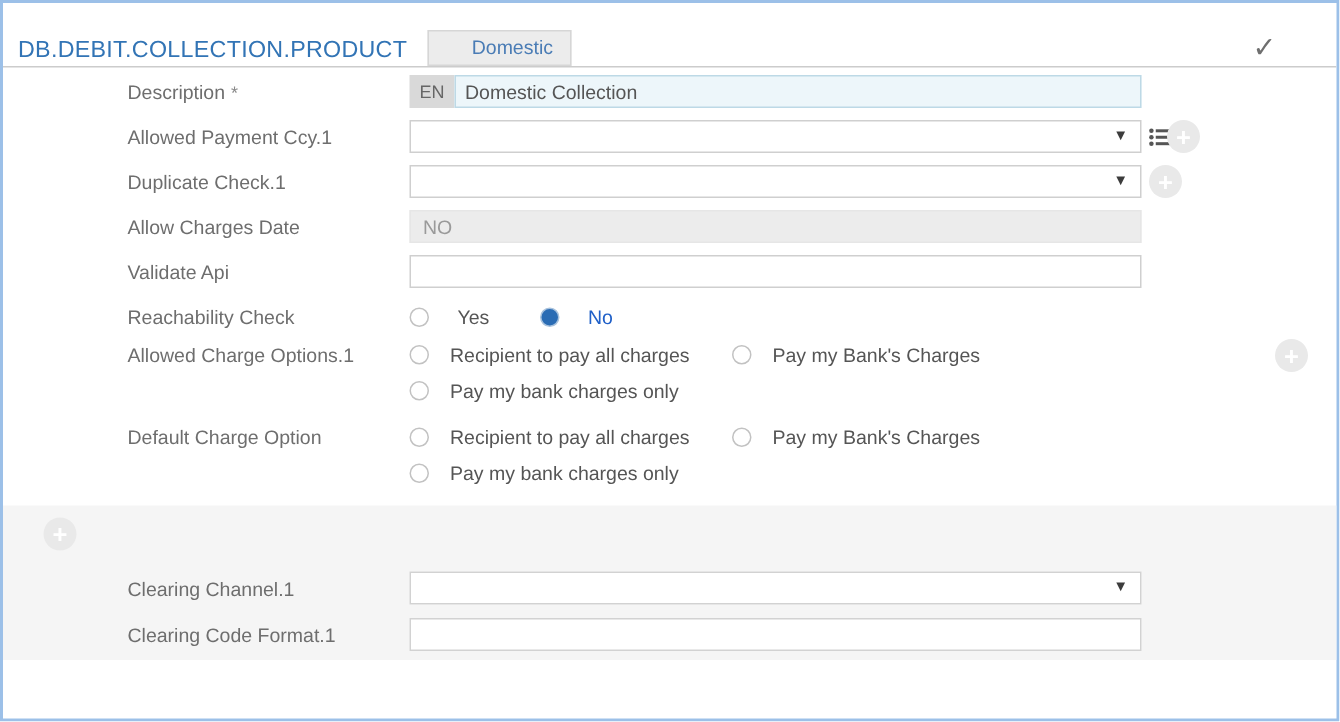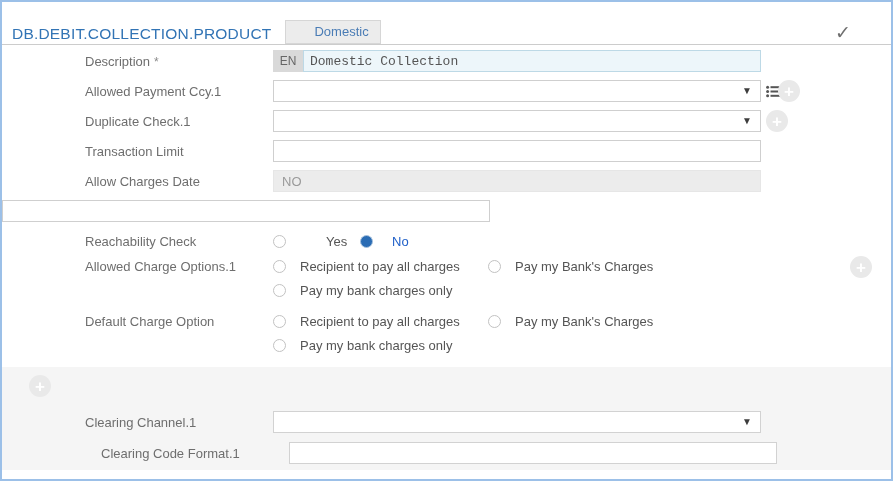--- a/index.html
+++ b/index.html
@@ -78,21 +78,20 @@
   }
   .lang-prefix {
     width:30px; height:22px; flex-shrink:0;
     background:#d9d9d9; color:#666;
     font-size:12px;
     display:flex; align-items:center; justify-content:center;
   }
   .desc-input {
     background:#edf6fa;
     border:1px solid #bdd9e6;
-    font-family:Liberation Mono, monospace;
   }
 
   .row-icons { display:flex; align-items:center; margin-left:5px; height:22px; }
   .list-icon { display:flex; align-items:center; cursor:pointer; }
   .plus {
     width:22px; height:22px; flex-shrink:0;
     border-radius:50%;
     background:#e9e9e9;
     color:#ffffff;
     font-size:17px; font-weight:bold;
@@ -107,39 +106,39 @@
   .radio {
     width:13px; height:13px; flex-shrink:0;
     border:1px solid #c2c2c2; border-radius:50%;
     background:#fff; cursor:pointer;
   }
   .radio.selected { background:#2a6cb4; border-color:#a8c2dd; }
   .opt { display:flex; align-items:center; cursor:pointer; }
   .olabel { margin-left:14px; color:#555; font-size:13px; }
   .olabel.near { margin-left:19px; }
   .opt.sel .olabel { color:#2060c8; }
-  .opt-yes { width:87px;gap:21px; }
+  .opt-yes { width:87px; }
   .radio-grid { display:flex; flex-direction:column; gap:9px; width:100%; }
   .radio-line { display:flex; }
   .radio-line .col1 { width:215px; }
   .gap16 { margin-top:16px; }
   .gap12 { margin-top:12px; }
   .gap10 { margin-top:10px; }
 
   
   .gray-section {
     background:#f5f5f5;
     margin-top:14px;
     height:103px;
     padding-top:8px;
   }
   .gray-section .plus { margin-left:27px; }
   .gray-section .tbox, .gray-section .dropdown { border-color:#d2d2d2; }
   .gc-row1 { margin-top:14px; }
-  .gc-row2 { margin-top:9px;padding-left:16px; }
+  .gc-row2 { margin-top:9px; }
 </style>
 </head>
 <body>
 
 <div class="panel">
 
   <div class="header">
     <span class="title">DB.DEBIT.COLLECTION.PRODUCT</span>
     <span class="tab">Domestic</span>
     <span class="commit-check">✓</span>
@@ -184,35 +183,30 @@
     <div class="ctrl">
       <div class="dropdown">
         <span class="arrow">▼</span>
       </div>
     </div>
     <div class="row-icons">
       <span class="plus">+</span>
     </div>
   </div>
 
-  <div class="row">
-    <div class="flabel">Transaction Limit</div>
-    <div class="ctrl">
-      <input class="tbox" type="text" value="" style="">
-    </div>
-  </div>
 
   <div class="row">
     <div class="flabel">Allow Charges Date</div>
     <div class="ctrl">
       <div class="readonly-box">NO</div>
     </div>
   </div>
 
   <div class="row">
+    <div class="flabel">Validate Api</div>
     <div class="ctrl">
       <input class="tbox" type="text" value="" style="">
     </div>
   </div>
 
   <div class="row gap12">
     <div class="flabel">Reachability Check</div>
     <div class="ctrl">
       <span class="opt opt-yes">
         <span class="radio"></span>

